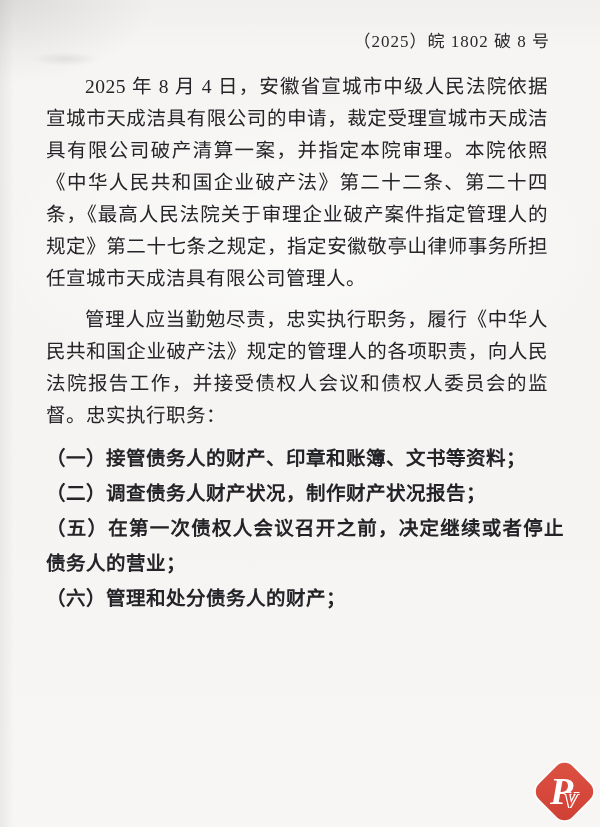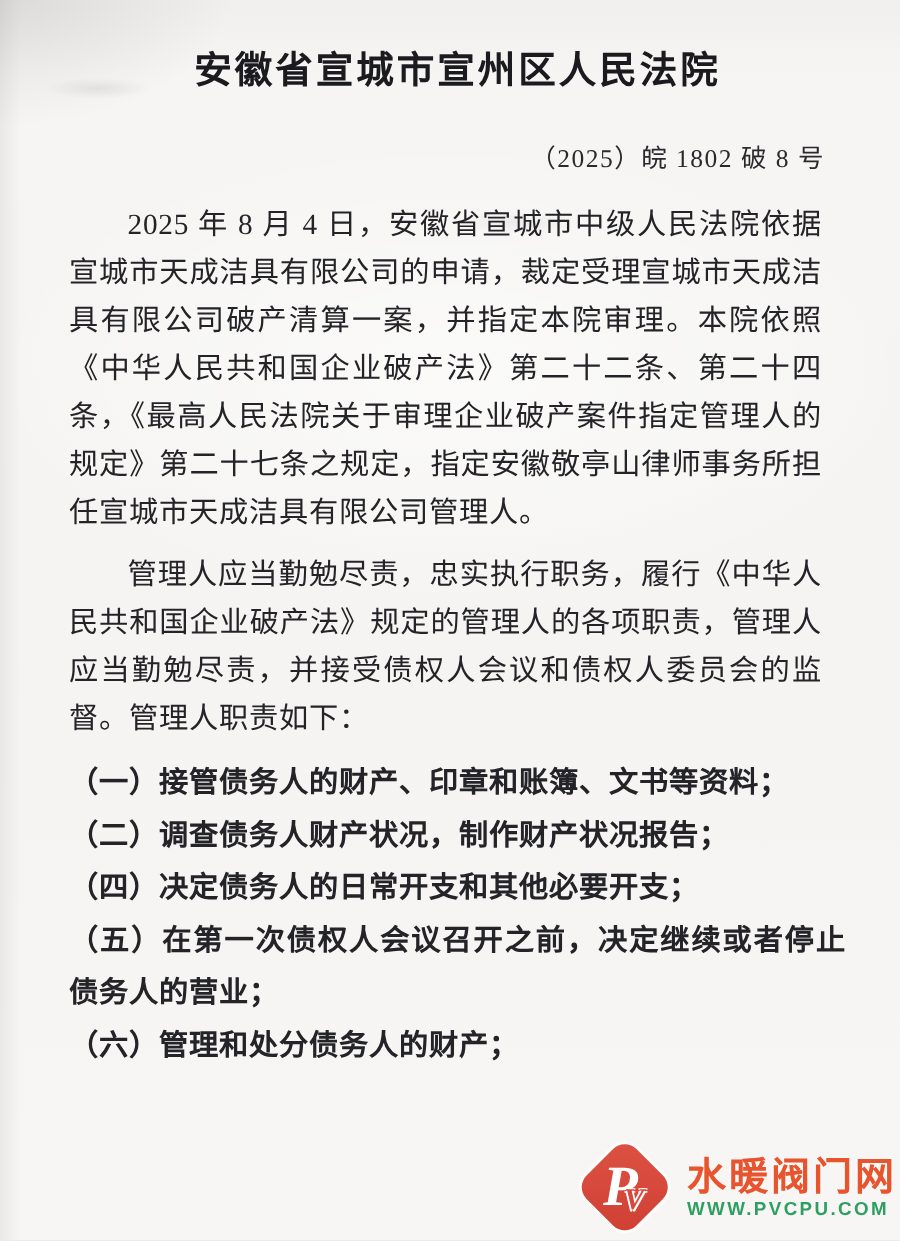--- a/index.html
+++ b/index.html
@@ -174,47 +174,41 @@
 <body>
 
 <div class="page">
 
   <div class="scan-artifact edge-shade"></div>
   <div class="scan-artifact smudge-1"></div>
   <div class="scan-artifact smudge-2"></div>
 
   <div class="content">
 
-    <h1 class="court-name">安徽省宣城市宣州区人民法院</h1>
 
 
     <div class="case-number">（2025）皖 1802 破 8 号</div>
 
     <div class="body-text">
 
       <p class="para">2025 年 8 月 4 日，安徽省宣城市中级人民法院依据宣城市天成洁具有限公司的申请，裁定受理宣城市天成洁具有限公司破产清算一案，并指定本院审理。本院依照《中华人民共和国企业破产法》第二十二条、第二十四条，《最高人民法院关于审理企业破产案件指定管理人的规定》第二十七条之规定，指定安徽敬亭山律师事务所担任宣城市天成洁具有限公司管理人。</p>
 
-      <p class="para">管理人应当勤勉尽责，忠实执行职务，履行《中华人民共和国企业破产法》规定的管理人的各项职责，管理人应当勤勉尽责，并接受债权人会议和债权人委员会的监督。管理人职责如下：</p>
+      <p class="para">管理人应当勤勉尽责，忠实执行职务，履行《中华人民共和国企业破产法》规定的管理人的各项职责，向人民法院报告工作，并接受债权人会议和债权人委员会的监督。忠实执行职务：</p>
 
       <div class="duties">
         <p class="duty">（一）接管债务人的财产、印章和账簿、文书等资料；</p>
         <p class="duty">（二）调查债务人财产状况，制作财产状况报告；</p>
-        <p class="duty">（四）决定债务人的日常开支和其他必要开支；</p>
         <p class="duty">（五）在第一次债权人会议召开之前，决定继续或者停止债务人的营业；</p>
         <p class="duty">（六）管理和处分债务人的财产；</p>
       </div>
 
     </div>
   </div>
 
   <div class="watermark">
     <div class="pv-badge">
       <div class="pv-diamond"></div>
       <span class="pv-p">P</span>
       <span class="pv-v">V</span>
     </div>
-    <div class="wm-text">
-      <span class="wm-name">水暖阀门网</span>
-      <span class="wm-url">WWW.PVCPU.COM</span>
-    </div>
   </div>
 
 </div>
 
 </body></html>

